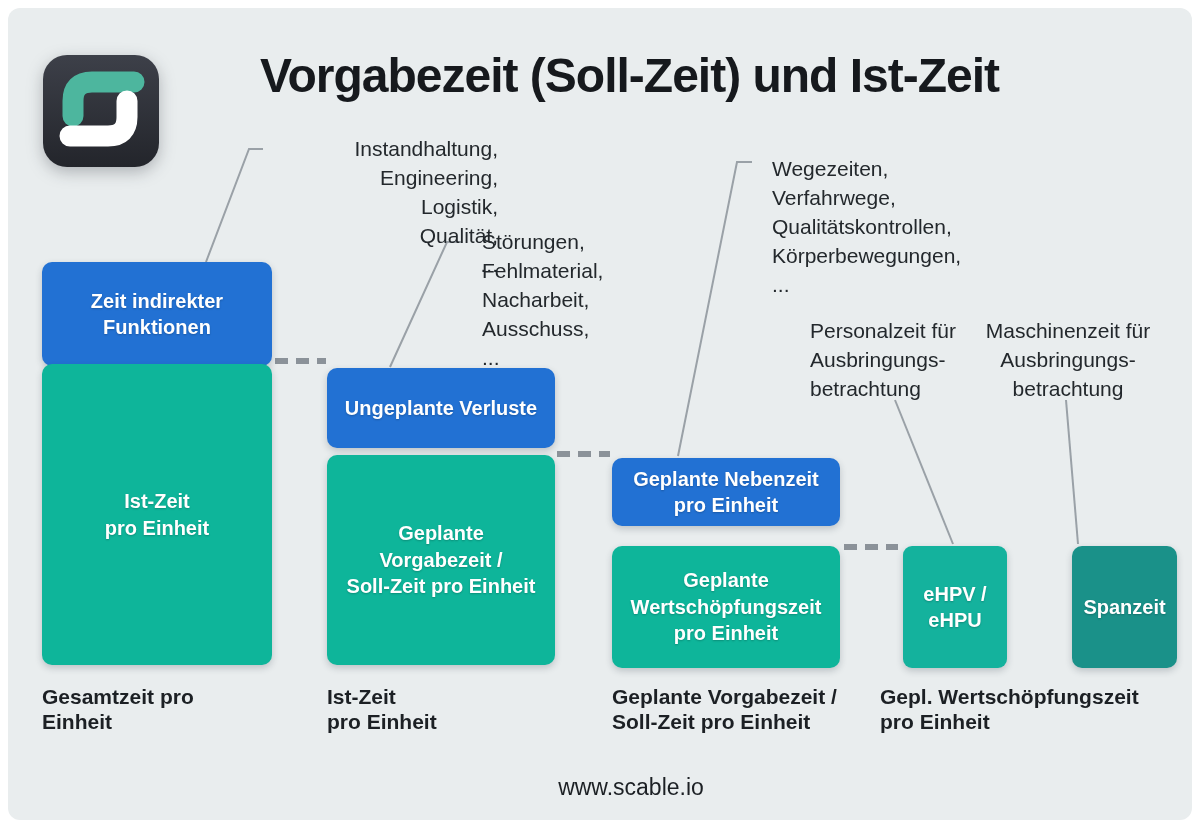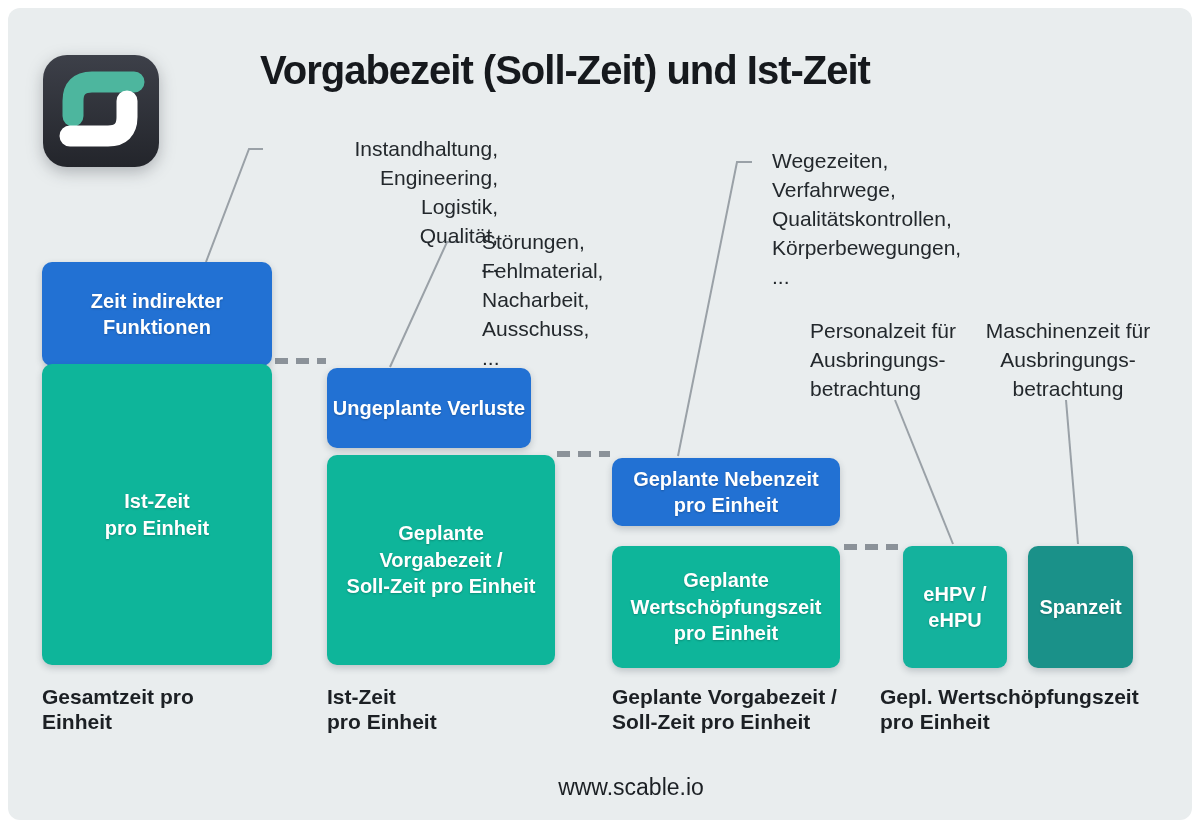--- a/index.html
+++ b/index.html
@@ -26,21 +26,21 @@
   .logo-wrap {
     position: absolute;
     left: 42px; top: 54px;
     width: 118px; height: 114px;
   }
   .logo-wrap svg { filter: drop-shadow(0 5px 8px rgba(20,25,35,0.28)); }
   .title {
     position: absolute;
     left: 260px; top: 48px;
     width: 760px;
-    font-size: 40px;
+    font-size: 48px;
     font-weight: 800;
     letter-spacing: -1px;
     color: #16191d;
     white-space: pre-line;
   }
   .lines-svg {
     position: absolute;
     left: 0; top: 0;
     width: 1200px; height: 828px;
   }
@@ -55,41 +55,41 @@
     font-weight: 700;
     font-size: 20px;
     line-height: 1.32;
     white-space: pre-line;
     text-shadow: 0 1px 2px rgba(0,0,0,0.22);
     box-shadow: 0 3px 7px rgba(30,45,60,0.22);
   }
   .box.blue  { background: #2271d3; }
   .box.teal  { background: #0eb59a; }
   .box.teal2 { background: #14b29d; border-radius: 9px; }
-  .box.tealdark { background: #1a9189; }
+  .box.tealdark { background: #1a9189; margin-left: 44px; }
 
   .b-indirect   { left: 42px;  top: 262px; width: 230px; height: 104px; }
   .b-ist        { left: 42px;  top: 364px; width: 230px; height: 301px; }
-  .b-ungeplante { left: 327px; top: 368px; width: 204px; height: 80px; }
+  .b-ungeplante { left: 327px; top: 368px; width: 228px; height: 80px; }
   .b-soll       { left: 327px; top: 455px; width: 228px; height: 210px; }
   .b-nebenzeit  { left: 612px; top: 458px; width: 228px; height: 68px; }
   .b-wert       { left: 612px; top: 546px; width: 228px; height: 122px; }
   .b-ehpv       { left: 903px; top: 546px; width: 104px; height: 122px; }
   .b-spanzeit   { left: 1028px; top: 546px; width: 105px; height: 122px; }
 
   .annotation {
     position: absolute;
     font-size: 21px;
     line-height: 29px;
     color: #23282c;
     white-space: pre-line;
   }
   .a-indirect  { left: 268px; top: 134px; width: 230px; text-align: right; }
   .a-loss      { left: 482px; top: 227px; width: 230px; }
-  .a-nebenzeit { left: 772px; top: 146px; width: 240px; }
+  .a-nebenzeit { left: 772px; top: 154px; width: 240px; }
   .a-personal  { left: 810px; top: 316px; width: 170px; text-align: left; }
   .a-maschinen { left: 983px; top: 316px; width: 170px; text-align: center; }
 
   .axis-label {
     position: absolute;
     font-size: 21px;
     font-weight: 700;
     line-height: 25px;
     color: #1c2024;
     text-align: left;

